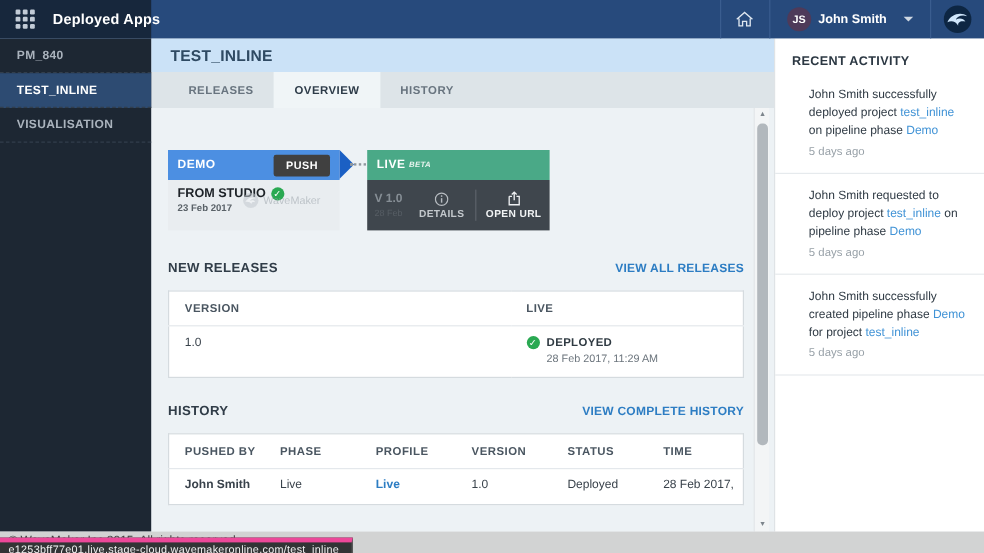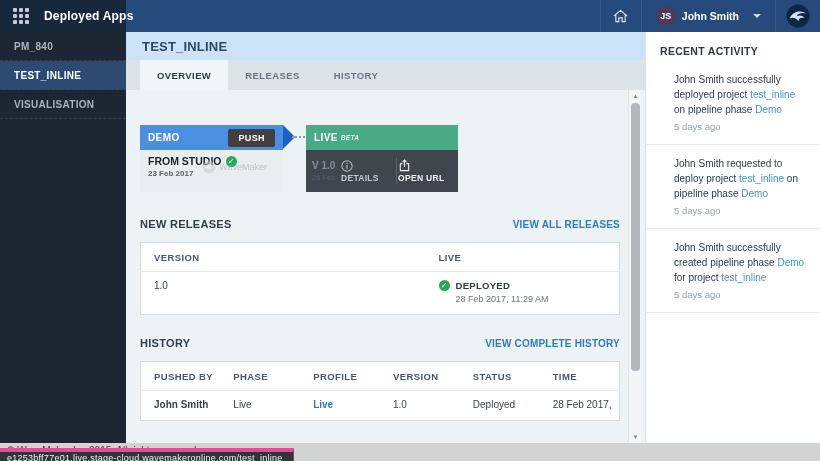--- a/index.html
+++ b/index.html
@@ -55,21 +55,21 @@
   .demo-body { height:42px; background:#e9edf0; padding:5px 8px 0 8px; position:relative; }
   .from-studio { font-size:10.5px; font-weight:bold; color:#1d2227; display:flex; align-items:center; gap:4px; }
   .demo-date { font-size:8px; font-weight:bold; color:#5a6268; margin-top:2px; }
   .check { width:11px; height:11px; border-radius:50%; background:#2aa952; color:#fff; font-size:8px; line-height:11px; text-align:center; display:inline-block; flex:0 0 auto; }
   .watermark { position:absolute; right:16px; top:10px; display:flex; align-items:center; gap:3px; opacity:.55; }
   .wm-text { font-size:9px; color:#9aa2a9; }
   .live-body { height:42px; background:#3f464d; display:flex; align-items:center; padding-left:6px; }
   .live-ver { width:30px; }
   .live-ver-num { font-size:10px; font-weight:bold; color:#868e95; }
   .live-ver-date { font-size:7.5px; color:#575e65; margin-top:2px; }
-  .overlay-btn { display:flex; flex-direction:column; align-items:flex-start; gap:1px; background:none; border:none; cursor:pointer; font-family:inherit; }
+  .overlay-btn { display:flex; flex-direction:column; align-items:center; gap:1px; background:none; border:none; cursor:pointer; font-family:inherit; }
   .details-btn { width:56px; }
   .openurl-btn { width:62px; }
   .overlay-btn .lbl { font-size:8.5px; font-weight:bold; letter-spacing:.3px; }
   .details-btn .lbl { color:#c3c8cc; }
   .openurl-btn .lbl { color:#f2f4f5; }
   .v-divider { width:1px; height:26px; background:#5c636a; margin:0 1px; }
 
   
   .panel-table { width:100%; border-collapse:collapse; table-layout:fixed; background:#fff; border:1px solid #d5dbdf; margin-top:12px; }
   .panel-table th { text-align:left; font-size:9.5px; font-weight:bold; color:#4a5661; letter-spacing:.4px; padding:9px 0 8px 13px; border-bottom:1px solid #e4e8ec; }
@@ -149,22 +149,22 @@
   <div class="side-item">PM_840</div>
   <div class="side-item selected">TEST_INLINE</div>
   <div class="side-item">VISUALISATION</div>
 </div>
 
 <div class="main">
   <div class="main-header">
     <div class="main-title">TEST_INLINE</div>
   </div>
   <div class="tabbar">
+    <div class="tab">RELEASES</div>
     <div class="tab active">OVERVIEW</div>
-    <div class="tab">RELEASES</div>
     <div class="tab">HISTORY</div>
   </div>
 
   <div class="content">
 
     <div class="cards">
       <div class="card demo-card">
         <div class="card-head">
           <span class="phase-name">DEMO</span>
           <button class="push-btn">PUSH</button>

